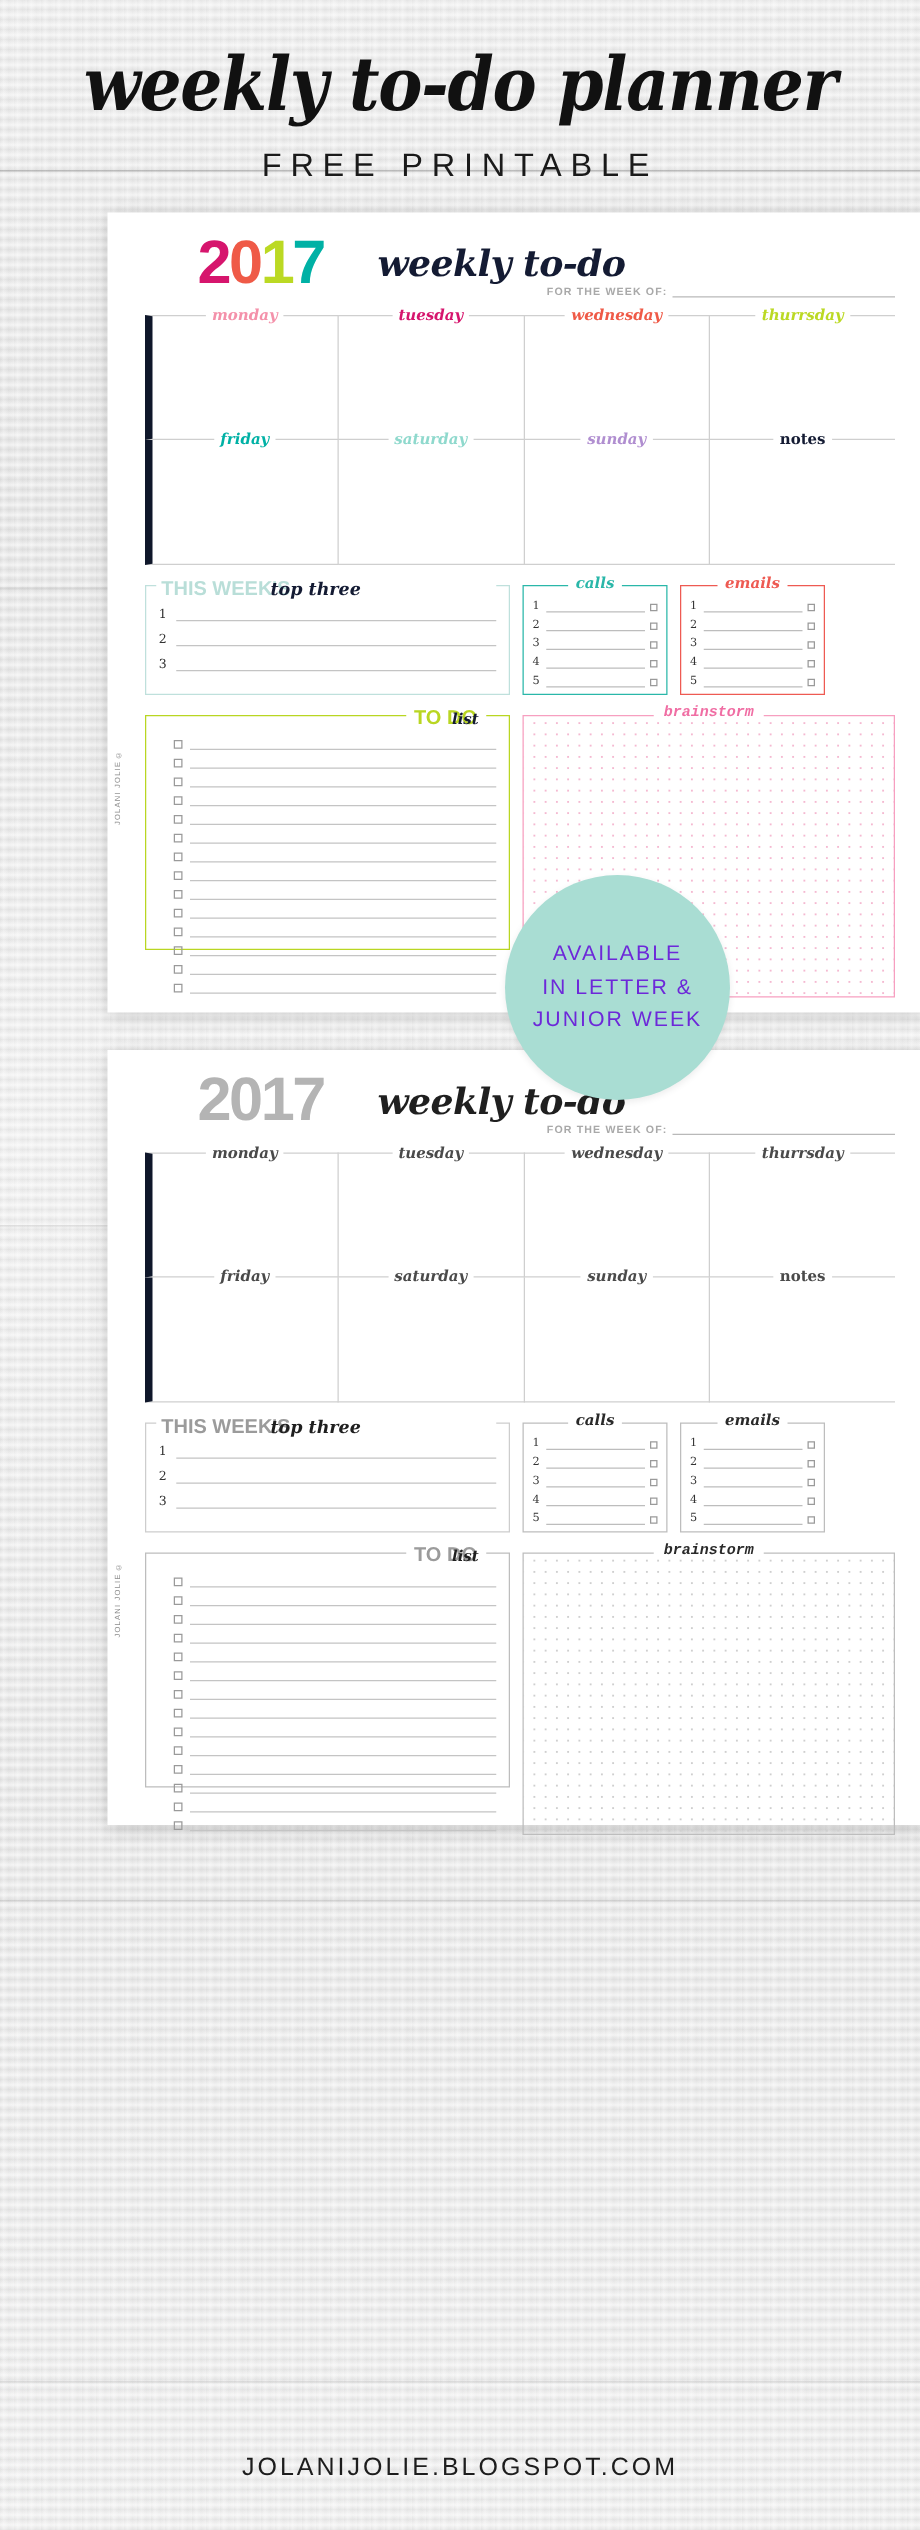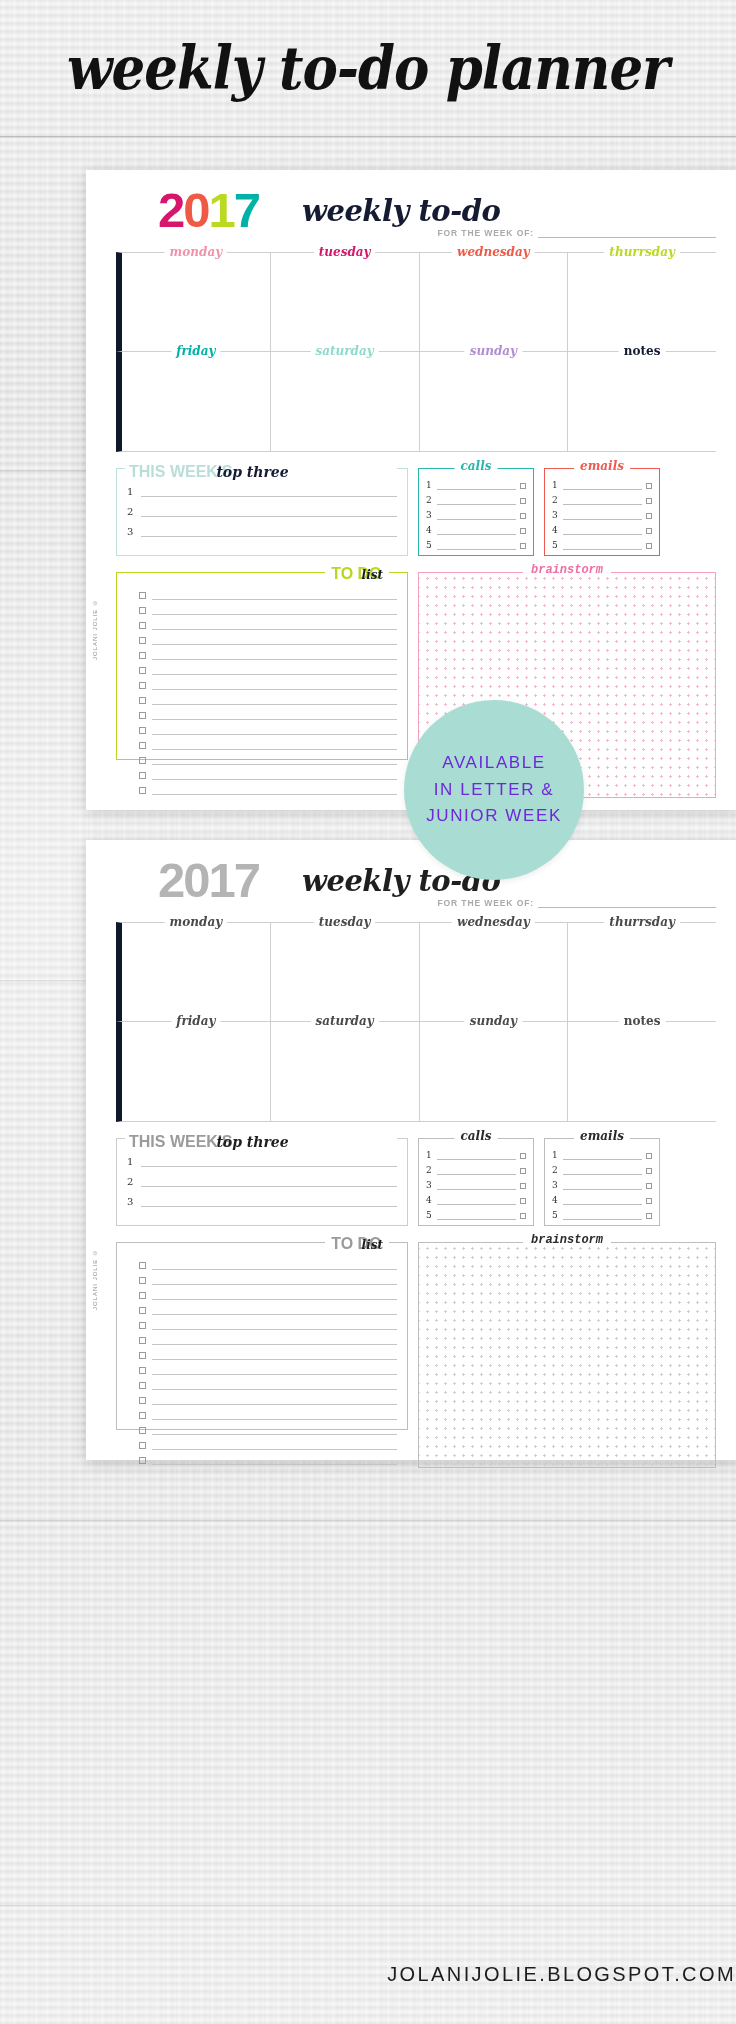--- a/index.html
+++ b/index.html
@@ -44,21 +44,21 @@
     font-size: 26px;
     font-weight: 400;
     letter-spacing: 7px;
     color: #1a1a1a;
     margin-top: 22px;
   }
 
   
   .footer {
     position:absolute; left:0; right:0; bottom:0; height:100px;
-    display:flex; align-items:center; justify-content:flex-end;
+    display:flex; align-items:center; justify-content:center;
   }
   .footer-text {
     font-size: 20px; letter-spacing: 2.4px; color: #1d1d1d;
     font-family: "Liberation Sans", sans-serif;
   }
 
   
   .sheet {
     position:absolute;
     background:#fff;
@@ -219,20 +219,21 @@
 
 <div class="wood-bg"></div>
 <div class="plank" style="top:136px"></div>
 <div class="plank" style="top:470px;opacity:.45"></div>
 <div class="plank" style="top:980px;opacity:.45"></div>
 <div class="plank" style="top:1520px;opacity:.5"></div>
 <div class="plank" style="top:1905px;opacity:.45"></div>
 
 <div class="header">
   <div class="main-title">weekly to-do planner</div>
+  <div class="sub-title">FREE PRINTABLE</div>
 </div>
 
 <div class="sheet" id="sheet-color">
   <div class="sheet-inner">
       <div class="title-row">
         <div class="year"><span style="color:#d6156d">2</span><span style="color:#ef5a47">0</span><span style="color:#bbd923">1</span><span style="color:#00b1a5">7</span></div>
         <div class="wk-script">weekly to-do</div>
         <div class="week-of">
           <span class="lbl">FOR THE WEEK OF:</span>
           <span class="ln"></span>

